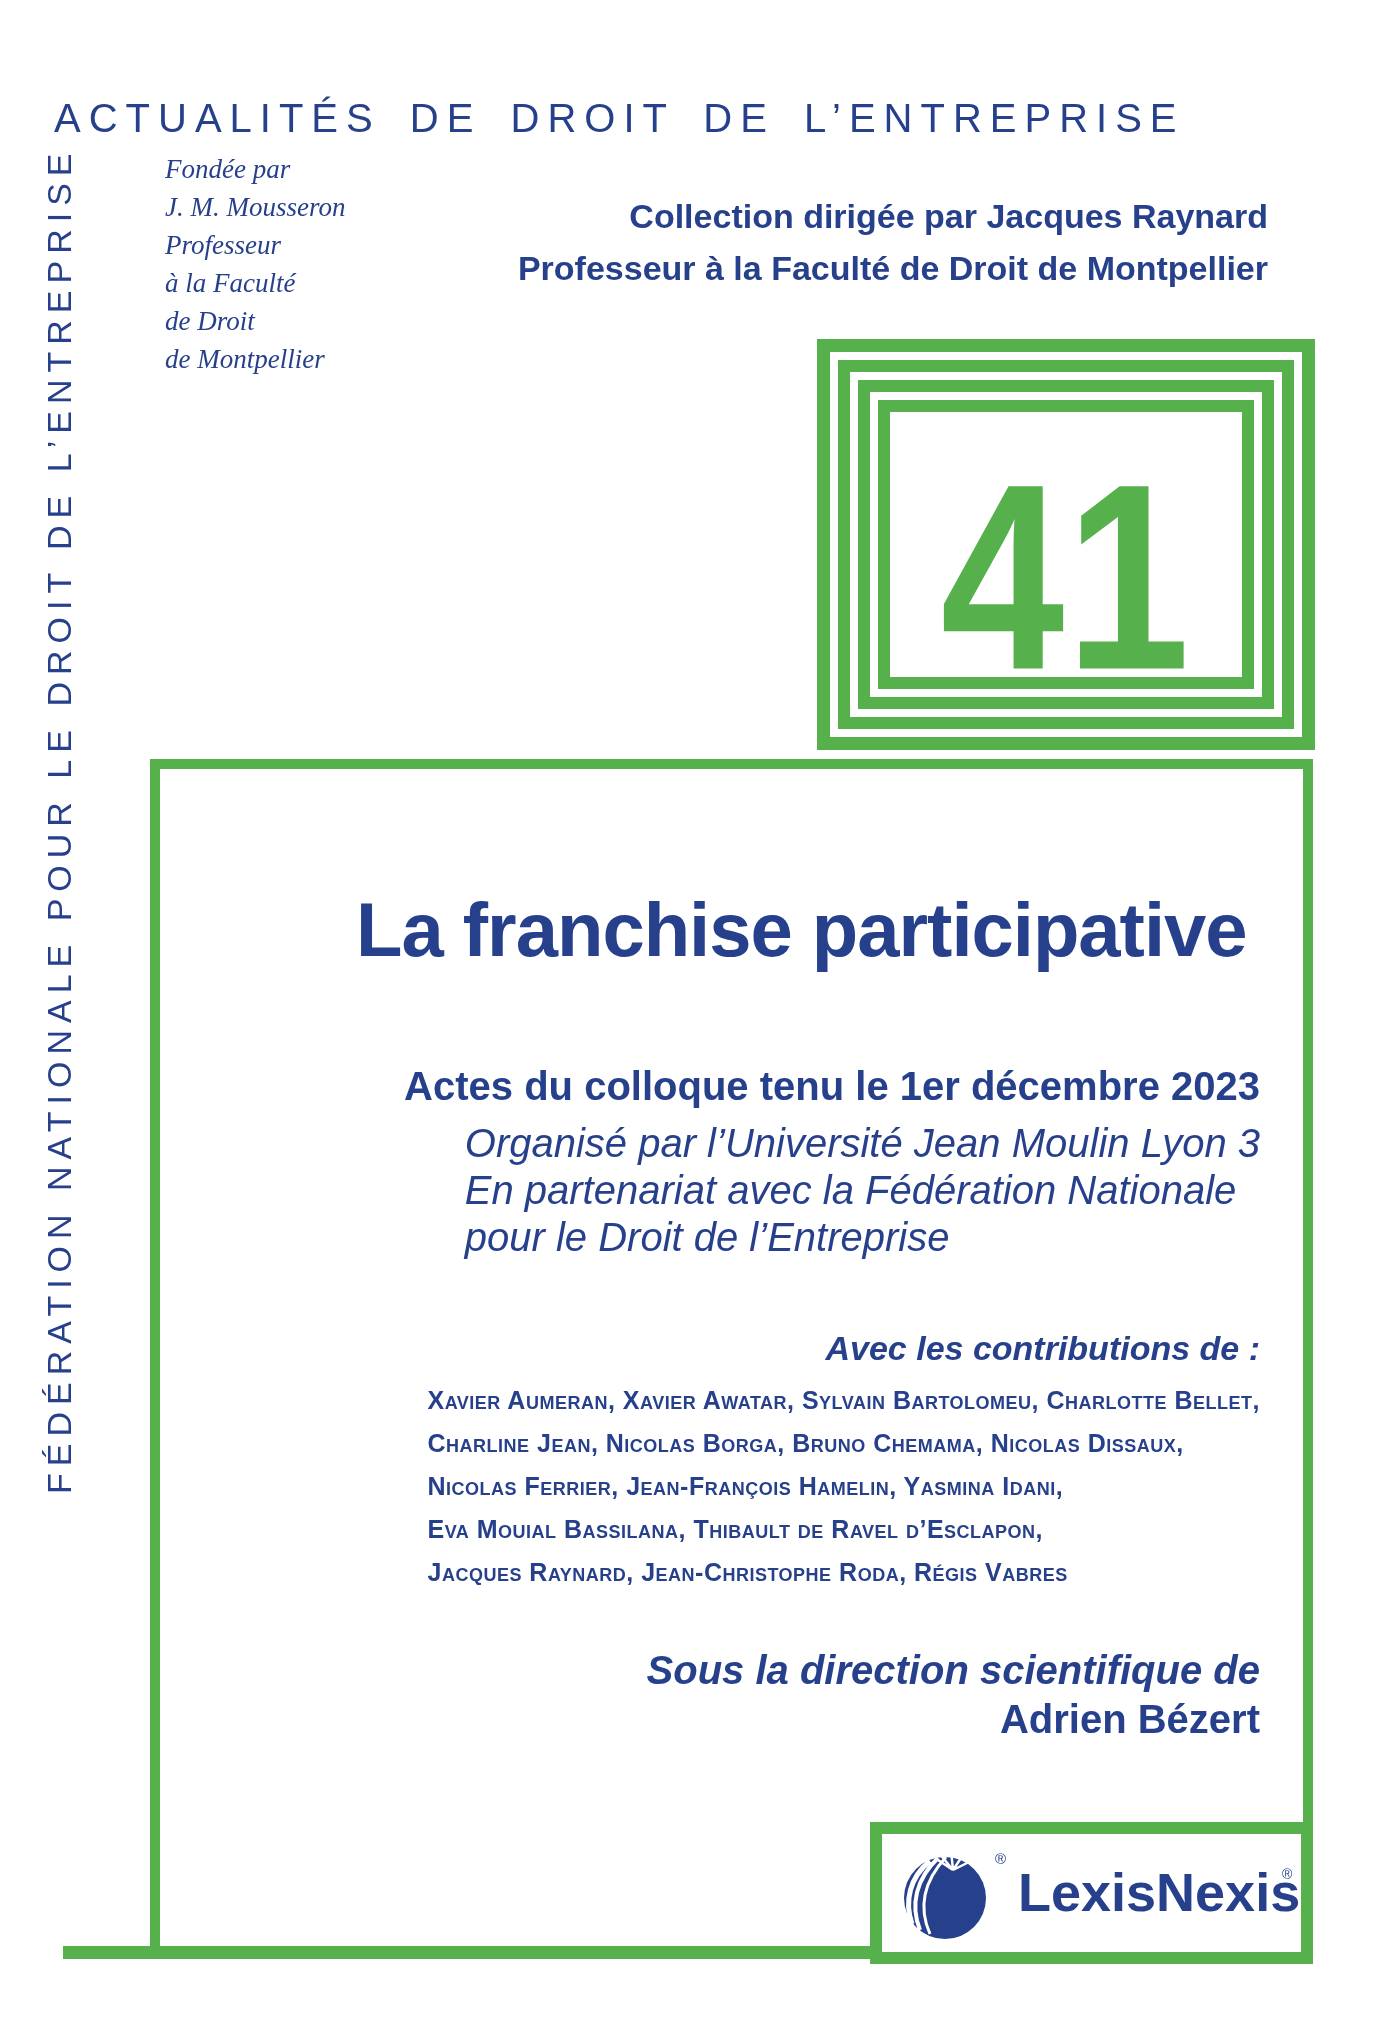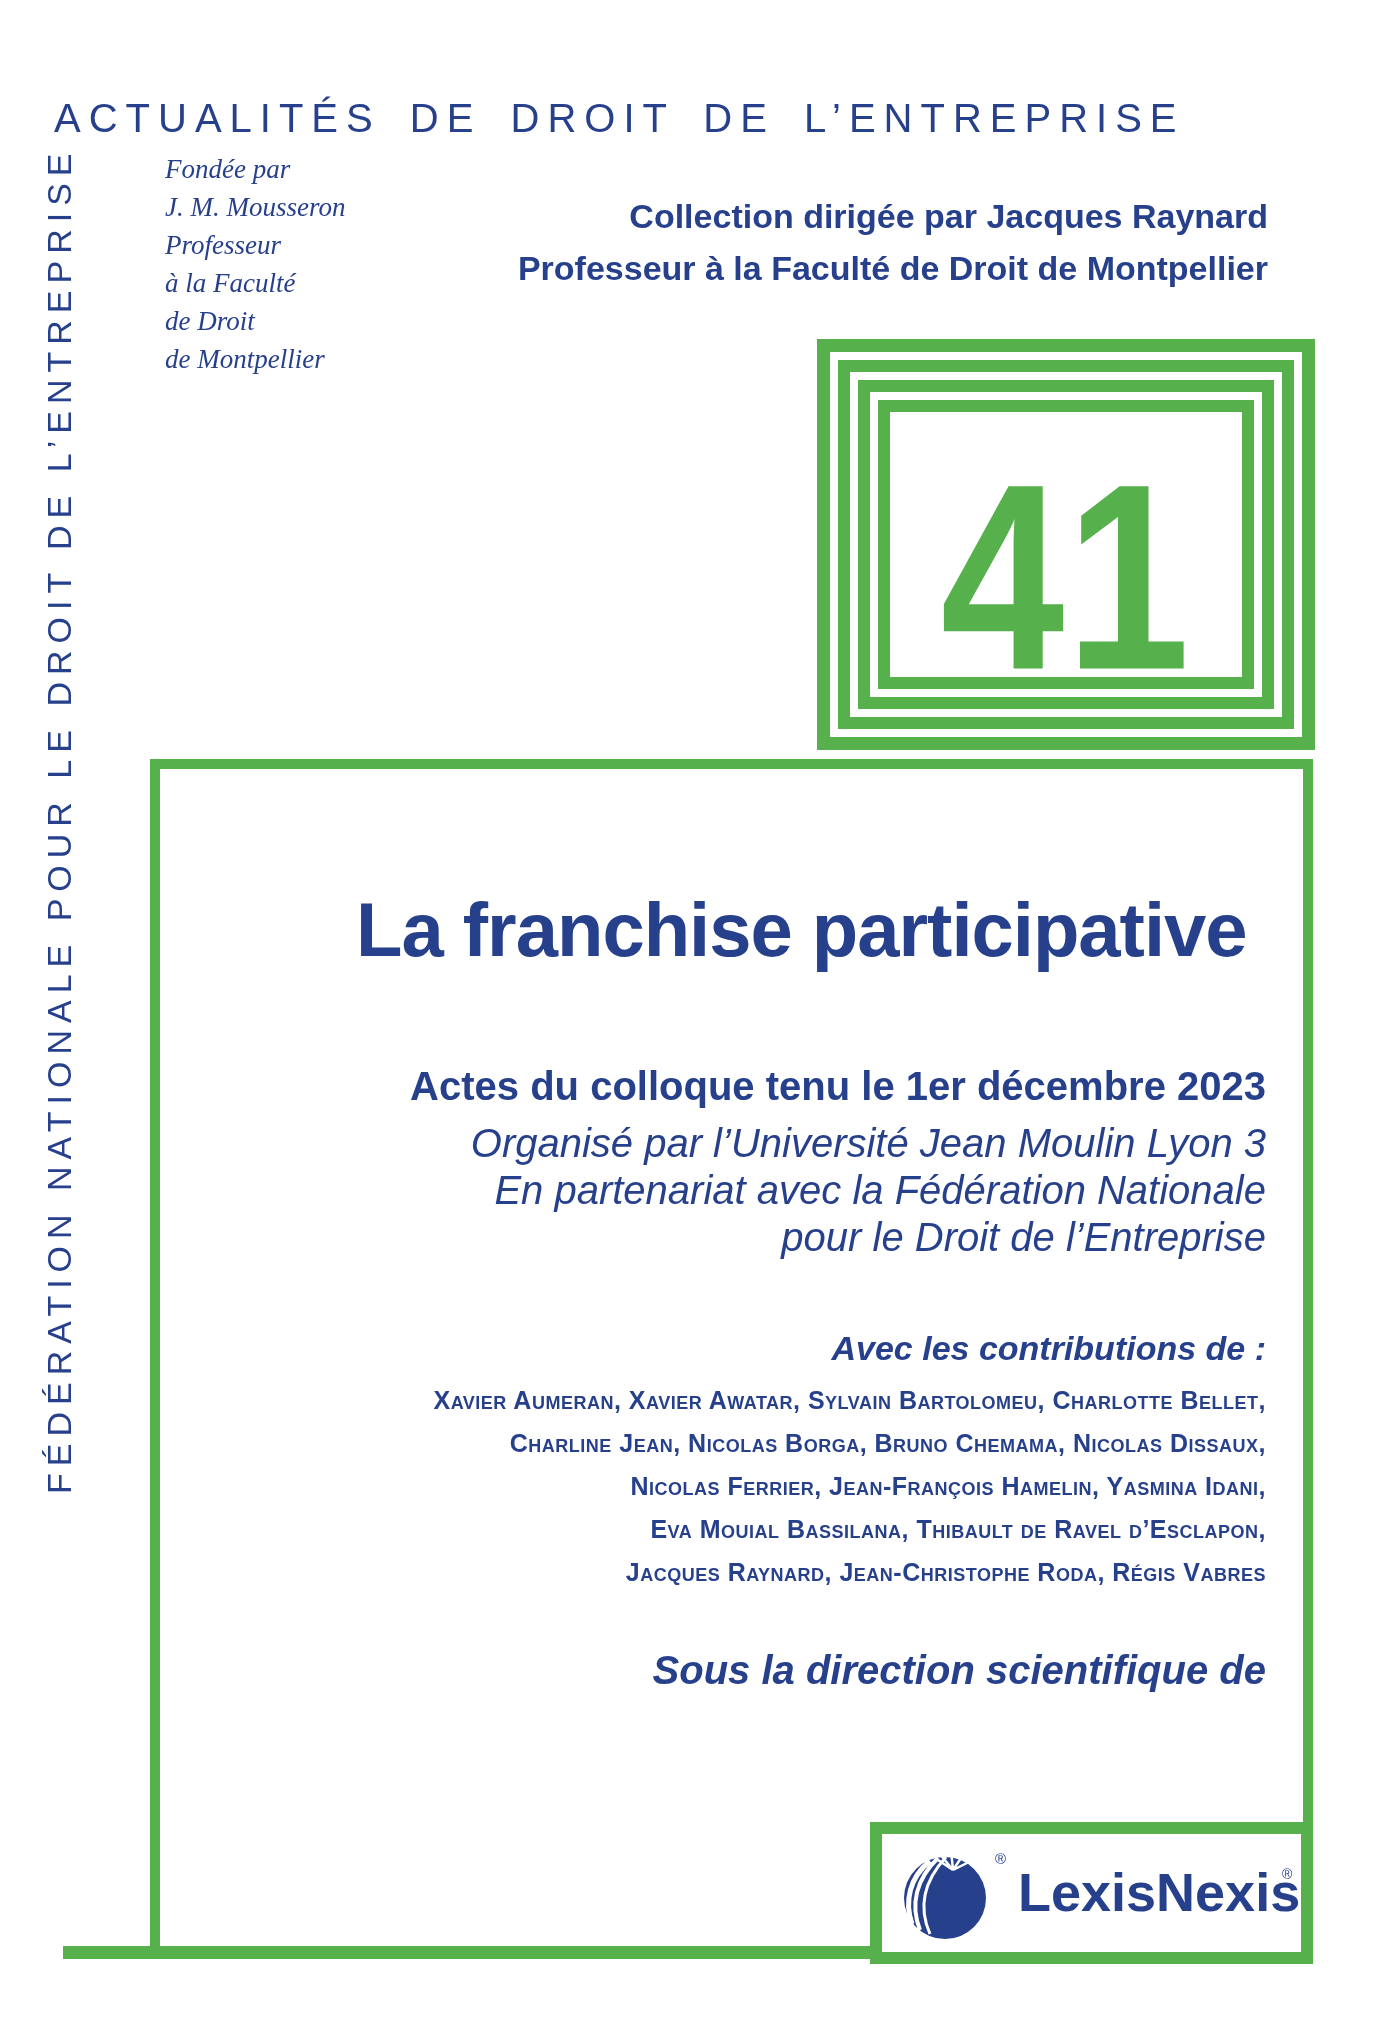--- a/index.html
+++ b/index.html
@@ -51,21 +51,21 @@
   .frame-top    { left:150px; top:759px;  width:1163px; height:10px; }
   .frame-left   { left:150px; top:759px;  width:10px;   height:1200px; }
   .frame-right  { left:1303px; top:759px; width:10px;   height:1200px; }
   .frame-bottom { left:63px;  top:1946px; width:1250px; height:13px; }
 
   .book-title {
     left:356px; top:886px; margin:0; font-size:76px; font-weight:700;
     letter-spacing:-1px; white-space:nowrap; color:var(--blue);
   }
 
-  .right-col { right:134px; text-align:right; color:var(--blue); white-space:nowrap; }
+  .right-col { right:140px; color:var(--blue); white-space:nowrap; }
   .event-line    { top:1064px; font-size:40px; font-weight:700; }
   .organizer     { top:1120px; font-size:40px; font-style:italic; line-height:47px; }
   .contrib-intro { top:1329px; font-size:34px; font-weight:700; font-style:italic; }
   .contributors  { top:1379px; font-size:25px; font-weight:700; line-height:43px;
                    font-variant:small-caps; letter-spacing:0.5px; }
   .direction-intro { top:1648px; font-size:40px; font-weight:700; font-style:italic; }
   .director-name   { top:1697px; font-size:40px; font-weight:700; }
 
   
   .publisher-box {
@@ -131,20 +131,21 @@
 
   <div class="abs right-col contributors">
     <div>Xavier Aumeran, Xavier Awatar, Sylvain Bartolomeu, Charlotte Bellet,</div>
     <div>Charline Jean, Nicolas Borga, Bruno Chemama, Nicolas Dissaux,</div>
     <div>Nicolas Ferrier, Jean-François Hamelin, Yasmina Idani,</div>
     <div>Eva Mouial Bassilana, Thibault de Ravel d’Esclapon,</div>
     <div>Jacques Raynard, Jean-Christophe Roda, Régis Vabres</div>
   </div>
 
   <div class="abs right-col direction-intro">Sous la direction scientifique de</div>
+  <div class="abs right-col director-name">Adrien Bézert</div>
 
   <div class="abs publisher-box">
     <div class="publisher-inner">
       <svg class="lx-globe" width="90" height="92" viewBox="0 0 90 92">
         <circle cx="46" cy="50" r="41" fill="#27408c"></circle>
         <path d="M31 13 C 11 29, 5 53, 13 76" stroke="#ffffff" stroke-width="5" fill="none"></path>
         <path d="M39 10 C 17 31, 11 57, 21 82" stroke="#ffffff" stroke-width="4" fill="none"></path>
         <path d="M47 9 C 25 33, 19 59, 31 86" stroke="#ffffff" stroke-width="3" fill="none"></path>
         <path d="M54 22 L40 5 M54 22 L52 2 M54 22 L66 4 M54 22 L74 12 M54 22 L36 10" stroke="#ffffff" stroke-width="2.5" fill="none"></path>
       </svg>

